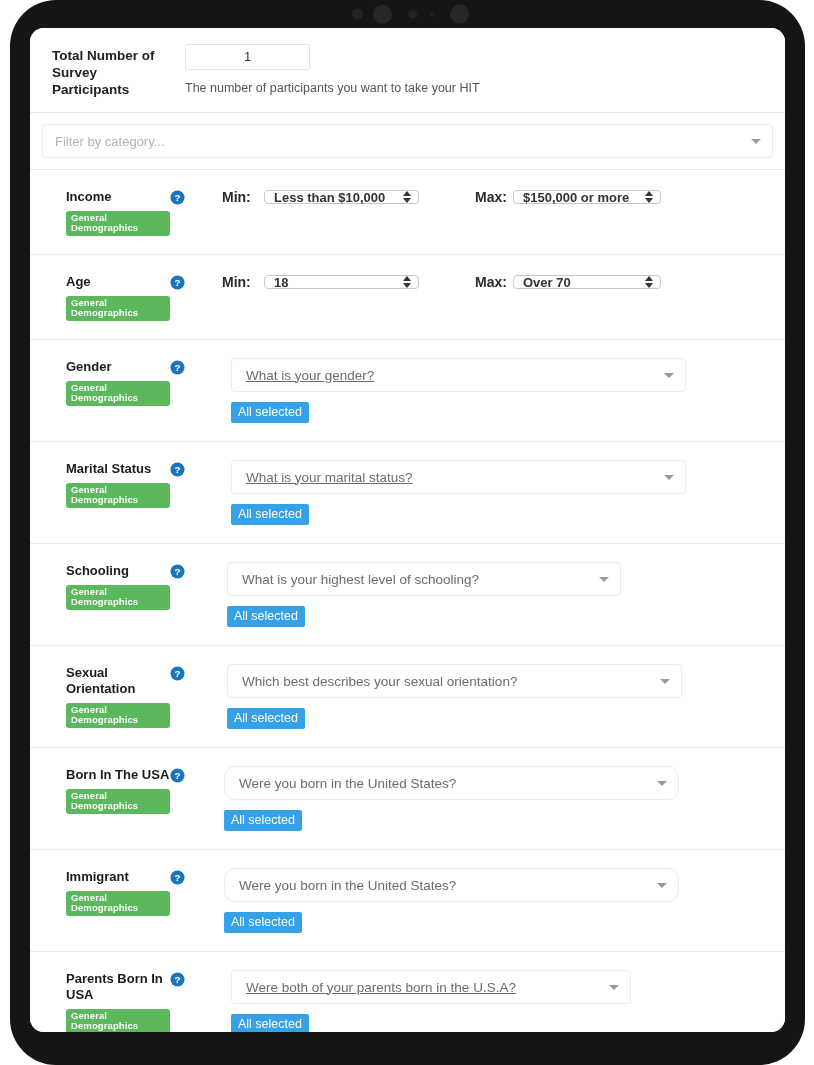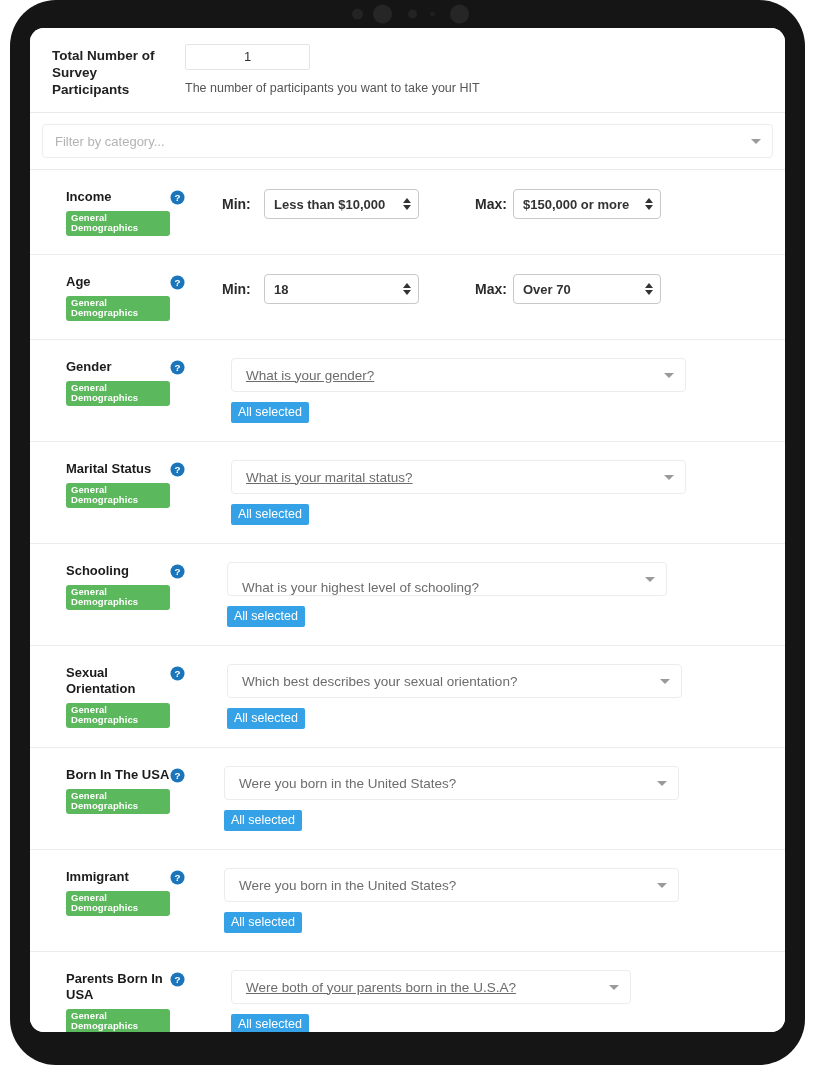--- a/index.html
+++ b/index.html
@@ -169,21 +169,21 @@
     font-weight: bold;
   }
   .mm-label {
     font-size: 14px;
     color: #2b2b2b;
     width: 42px;
   }
   .mm-label.max { width: 44px; padding-left: 6px; }
   .native-select {
     position: relative;
-    height: 30px;
+    height: 14px;
     border: 1px solid #c9c9c9;
     border-radius: 4px;
     background: #fff;
     display: flex;
     align-items: center;
     padding: 0 22px 0 9px;
     font-size: 13px;
     color: #333;
     white-space: nowrap;
   }
@@ -215,28 +215,28 @@
     border-radius: 4px;
     background: #fff;
     display: flex;
     align-items: center;
     padding: 0 30px 0 14px;
     font-size: 13.5px;
     color: #6c6c6c;
   }
   .q-w-gender   { width: 455px; }
   .q-w-marital  { width: 455px; }
-  .q-w-school   { width: 440px; align-items: flex-end; }
+  .q-w-school   { width: 394px; }
   .q-w-sexual   { width: 455px; }
   .q-w-born     { width: 455px; }
   .q-w-immig    { width: 455px; }
   .q-w-parents  { width: 400px; }
   .q-indent-1 { margin-left: 9px; text-decoration: underline; }
   .q-indent-2 { margin-left: 5px; }
-  .q-indent-3 { margin-left: 2px; }
+  .q-indent-3 { margin-left: 2px; border-radius: 11px; }
 
   .sel-badge {
     display: inline-block;
     margin-top: 10px;
     background: #35a2e7;
     color: #fff;
     font-size: 12.5px;
     padding: 3px 7px 4px 7px;
     border-radius: 2px;
     line-height: 14px;

